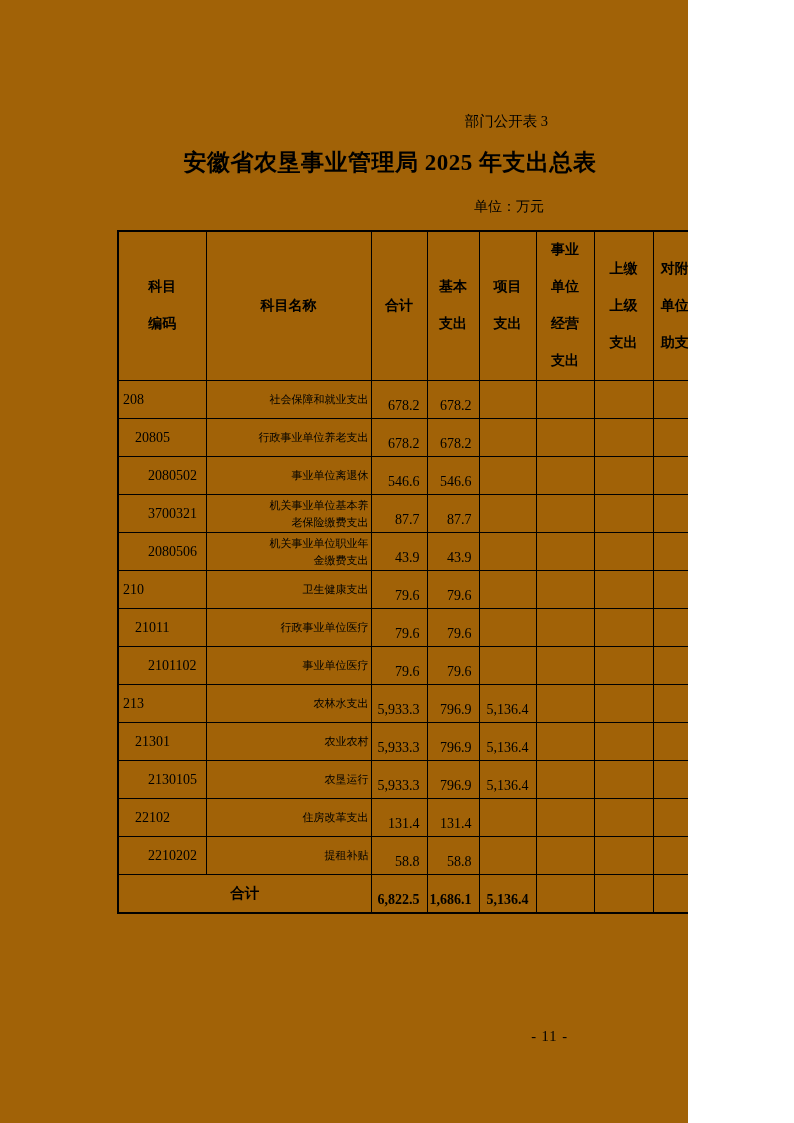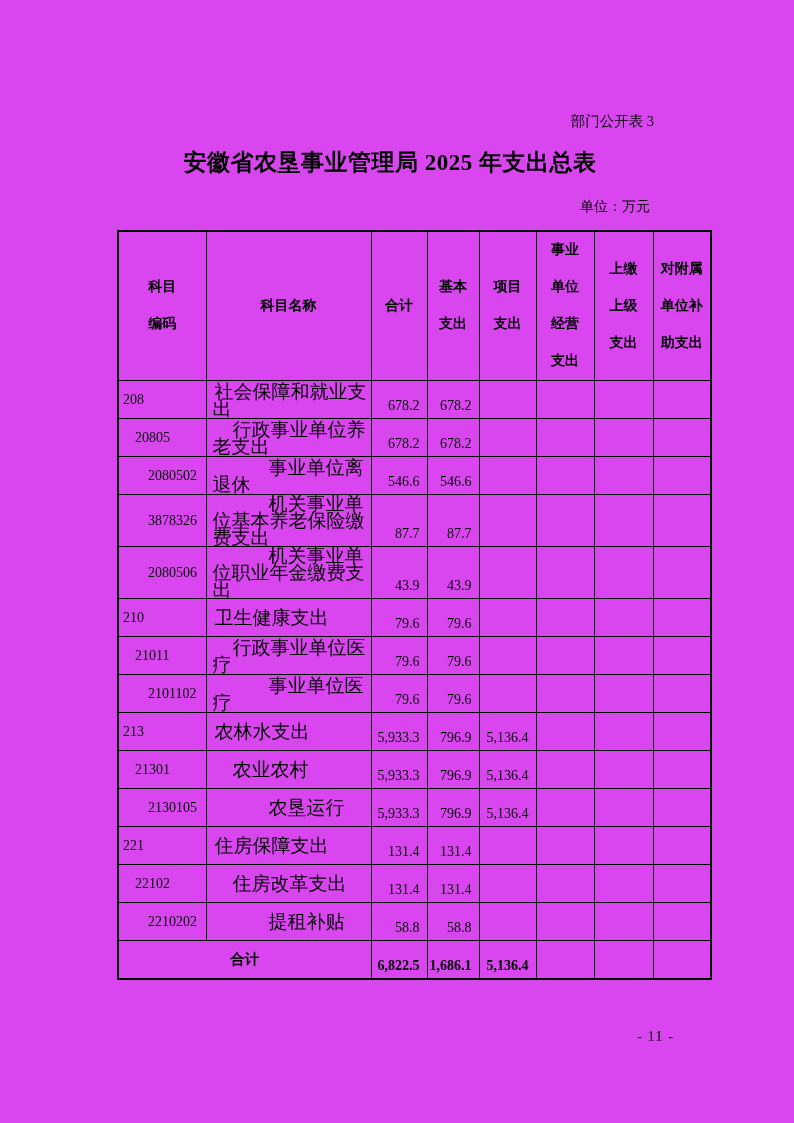--- a/index.html
+++ b/index.html
@@ -1,20 +1,20 @@
 <!DOCTYPE html>
 <html><head>
 <meta charset="utf-8">
 <style>
   html, body { margin: 0; padding: 0; background: #ffffff; }
   .page {
     position: relative;
-    width: 794px;
+    width: 688px;
     height: 1123px;
-    background: #d946ef;
+    background: #a16207;
     color: #000000;
     font-family: "Liberation Serif", "DejaVu Serif", serif;
     overflow: hidden;
   }
   .doc-label {
     position: absolute;
     top: 112px;
     right: 140px;
     font-size: 14.5px;
     line-height: 18px;
@@ -73,22 +73,22 @@
   td.code {
     font-size: 14px;
     text-align: left;
     vertical-align: middle;
     line-height: 16px;
   }
   td.code.lvl0 { padding-left: 4px; }
   td.code.lvl1 { padding-left: 16px; }
   td.code.lvl2 { padding-left: 29px; }
   td.name {
-    font-size: 19px;
-    text-align: left;
+    font-size: 11px;
+    text-align: right;
     vertical-align: middle;
     line-height: 17px;
     padding: 0 2px 0 6px;
   }
   td.name.lvl0 { text-indent: 2px; }
   td.name.lvl1 { text-indent: 20px; }
   td.name.lvl2 { text-indent: 56px; }
   td.num {
     font-size: 14px;
     text-align: right;
@@ -212,21 +212,21 @@
           <td class="code lvl2">2080502</td>
           <td class="name lvl2">事业单位离退休</td>
           <td class="num">546.6</td>
           <td class="num">546.6</td>
           <td class="num"></td>
           <td class="num"></td>
           <td class="num"></td>
           <td class="num"></td>
         </tr>
         <tr>
-          <td class="code lvl2">3878326</td>
+          <td class="code lvl2">3700321</td>
           <td class="name lvl2">机关事业单位基本养老保险缴费支出</td>
           <td class="num">87.7</td>
           <td class="num">87.7</td>
           <td class="num"></td>
           <td class="num"></td>
           <td class="num"></td>
           <td class="num"></td>
         </tr>
         <tr>
           <td class="code lvl2">2080506</td>
@@ -292,30 +292,20 @@
           <td class="code lvl2">2130105</td>
           <td class="name lvl2">农垦运行</td>
           <td class="num">5,933.3</td>
           <td class="num">796.9</td>
           <td class="num">5,136.4</td>
           <td class="num"></td>
           <td class="num"></td>
           <td class="num"></td>
         </tr>
         <tr>
-          <td class="code lvl0">221</td>
-          <td class="name lvl0">住房保障支出</td>
-          <td class="num">131.4</td>
-          <td class="num">131.4</td>
-          <td class="num"></td>
-          <td class="num"></td>
-          <td class="num"></td>
-          <td class="num"></td>
-        </tr>
-        <tr>
           <td class="code lvl1">22102</td>
           <td class="name lvl1">住房改革支出</td>
           <td class="num">131.4</td>
           <td class="num">131.4</td>
           <td class="num"></td>
           <td class="num"></td>
           <td class="num"></td>
           <td class="num"></td>
         </tr>
         <tr>

